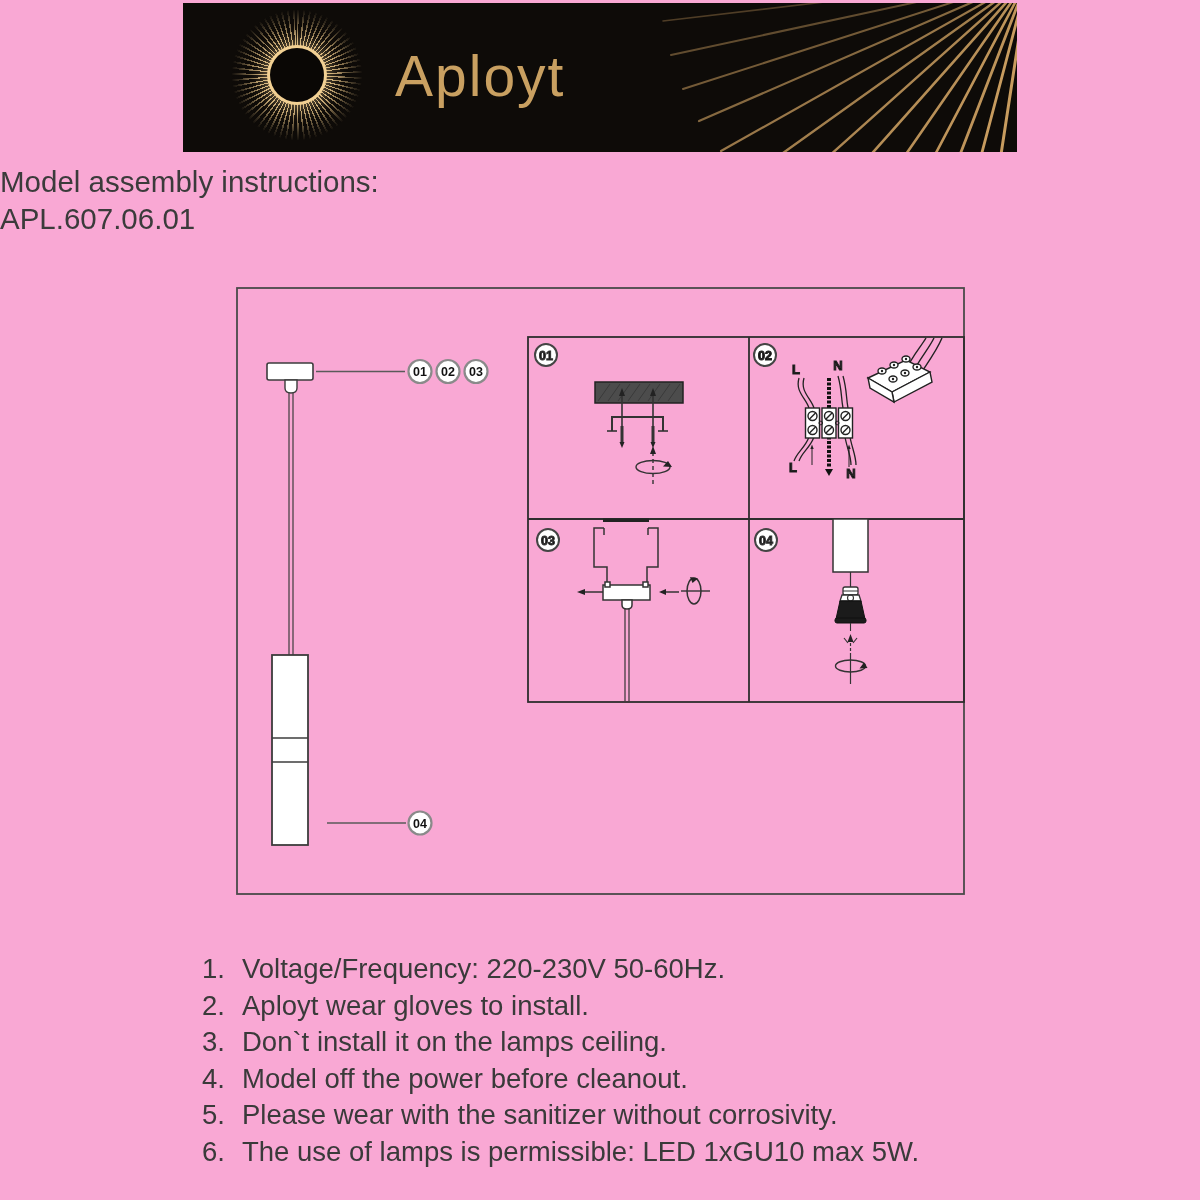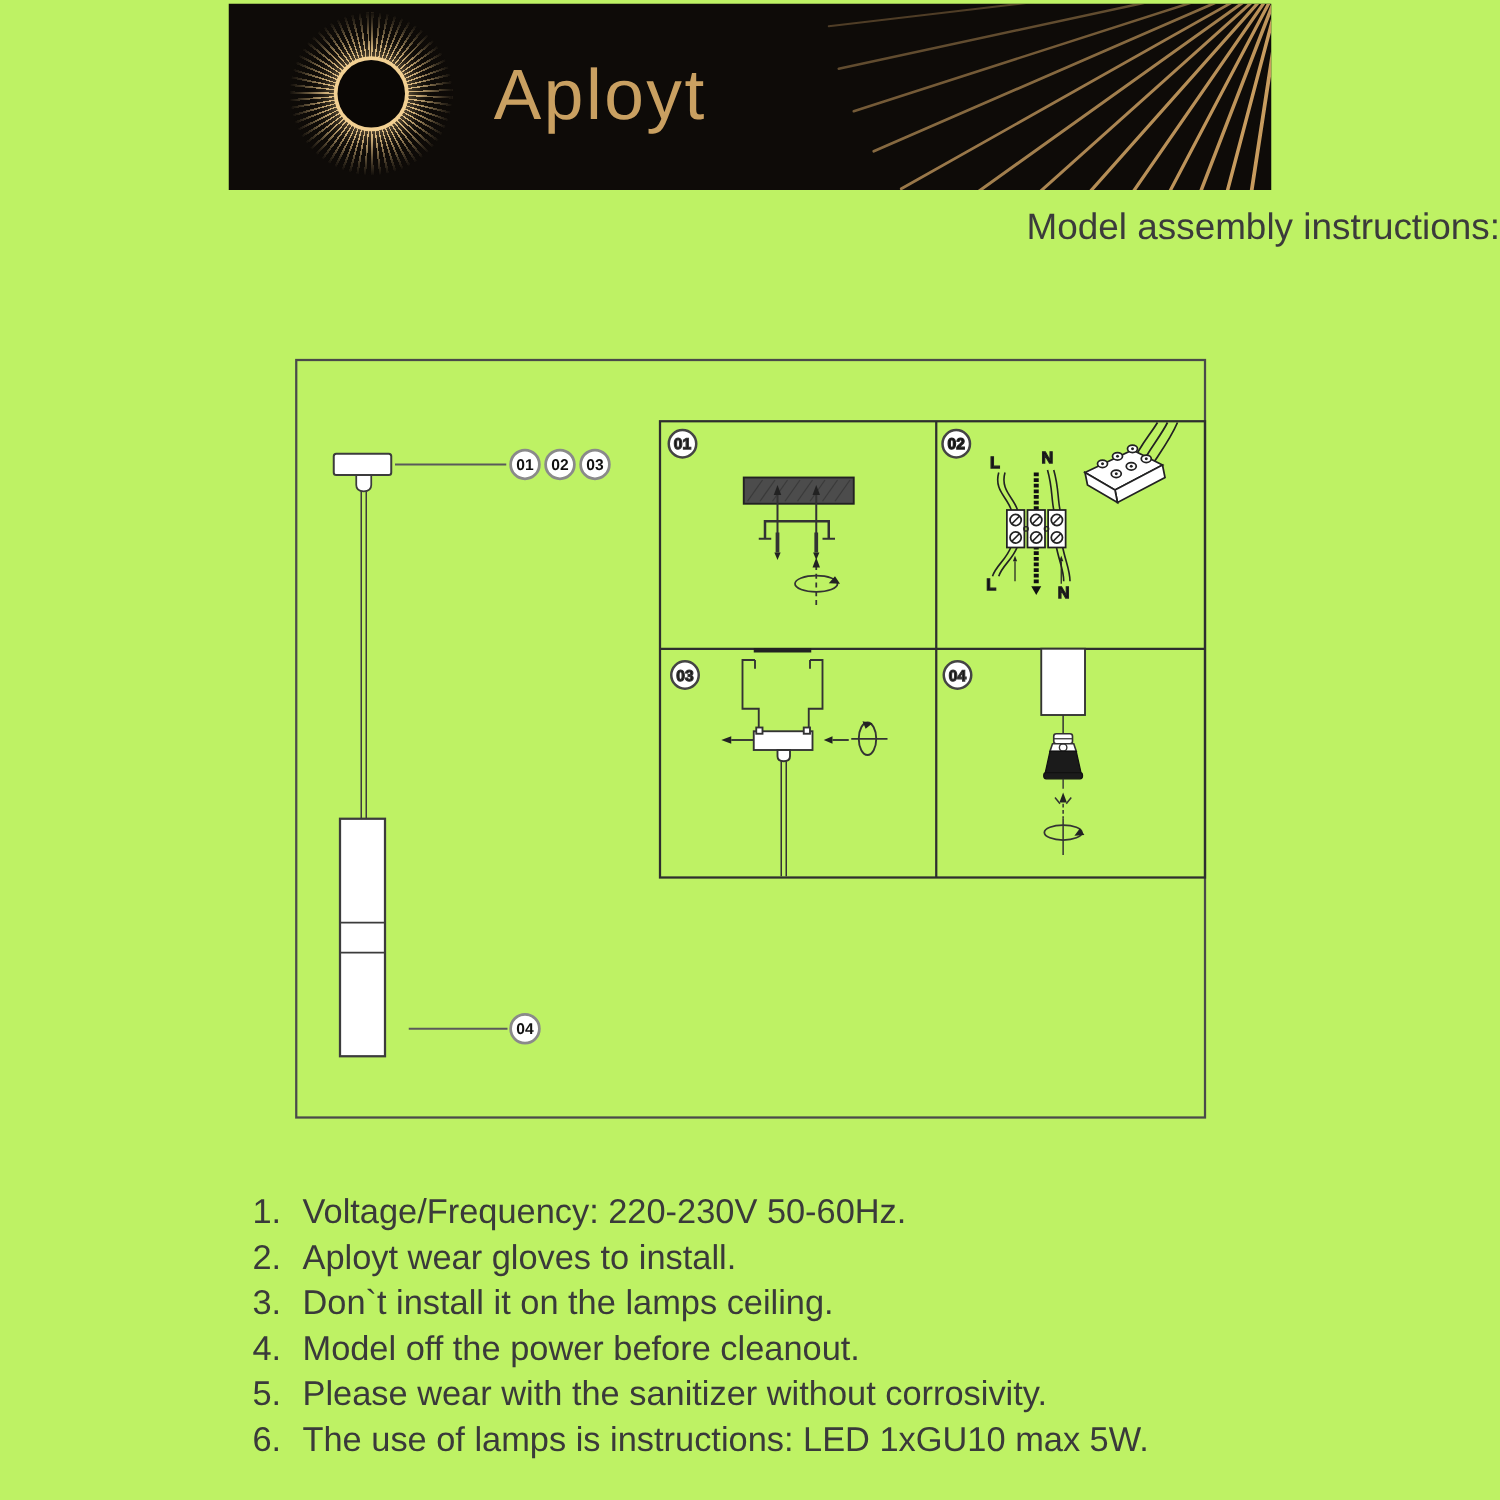--- a/index.html
+++ b/index.html
@@ -1,34 +1,34 @@
 <!DOCTYPE html>
 <html><head>
 <meta charset="utf-8">
 <style>
   html,body{margin:0;padding:0;background:#ffffff;}
-  .page{position:relative;width:1200px;height:1200px;background:#bef264;overflow:hidden;
+  .page{position:relative;width:1200px;height:1200px;background:#f9a8d4;overflow:hidden;
         font-family:"Liberation Sans",sans-serif;text-decoration:underline;}
 
   
   .banner{position:absolute;left:183px;top:3px;width:834px;height:149px;
           background:#0e0b08;overflow:hidden;}
   .sunburst{position:absolute;left:49px;top:7px;width:130px;height:130px;border-radius:50%;
     background:
       radial-gradient(circle at 50% 50%, rgba(14,11,8,0) 0 26%, rgba(14,11,8,.18) 40%, rgba(14,11,8,.8) 62%, #0e0b08 72%),
       repeating-conic-gradient(from 0deg, #edc98b 0deg 1.7deg, rgba(14,11,8,0) 1.7deg 5.4deg);}
   .sunburst-core{position:absolute;left:50%;top:50%;transform:translate(-50%,-50%);
     width:54px;height:54px;border-radius:50%;background:#0a0705;
     box-shadow:0 0 0 3px #f2d093, 0 0 16px 6px rgba(242,208,147,.5);}
   .brand{position:absolute;left:212px;top:36px;font-weight:300;font-size:57px;
          color:#c9a061;letter-spacing:2px;line-height:1.3;}
   .fan{position:absolute;left:0;top:0;width:834px;height:149px;}
 
   
-  .title-block{position:absolute;left:0;top:163px;width:1200px;text-align:right;
+  .title-block{position:absolute;left:0;top:163px;width:1200px;text-align:left;
                color:#3b3b3b;font-size:29.5px;font-weight:500;line-height:37px;}
 
   
   .diagram{position:absolute;left:230px;top:280px;width:750px;height:625px;}
   .diagram text{font-family:"Liberation Sans",sans-serif;}
   .badge-txt{font-size:12.5px;font-weight:bold;fill:#111;text-anchor:middle;}
   .wire-lbl{font-size:13px;font-weight:bold;fill:#111;text-anchor:middle;}
 
   
   .instructions{position:absolute;left:202px;top:951px;width:920px;color:#3a3a3a;
@@ -61,20 +61,21 @@
         <line x1="845" y1="-25" x2="714" y2="224" stroke-opacity="0.95" stroke-width="2.6"></line>
         <line x1="845" y1="-25" x2="748" y2="227" stroke-opacity="0.95" stroke-width="2.8"></line>
         <line x1="845" y1="-25" x2="778" y2="229" stroke-opacity="1" stroke-width="2.8"></line>
         <line x1="845" y1="-25" x2="806" y2="230" stroke-opacity="1" stroke-width="3"></line>
       </g>
     </svg>
   </div>
 
   <div class="title-block">
     <div>Model assembly instructions:</div>
+    <div>APL.607.06.01</div>
   </div>
 
   <svg class="diagram" viewBox="230 280 750 625">
 
     <rect x="237" y="288" width="727" height="606" fill="none" stroke="#4a4a4a" stroke-width="1.8"></rect>
 
     <g stroke="#3c3c3c" fill="none">
       <rect x="267" y="363" width="46" height="17" rx="2" fill="#fff" stroke-width="1.6"></rect>
       <path d="M285,380 L297,380 L297,388 Q297,393 291,393 Q285,393 285,388 Z" fill="#fff" stroke-width="1.4"></path>
       <line x1="289" y1="393" x2="289" y2="655" stroke-width="1.2"></line>
@@ -301,17 +302,17 @@
     <div class="inst-row">
       <span class="inst-num">4.</span>
       <span class="inst-text">Model off the power before cleanout.</span>
     </div>
     <div class="inst-row">
       <span class="inst-num">5.</span>
       <span class="inst-text">Please wear with the sanitizer without corrosivity.</span>
     </div>
     <div class="inst-row">
       <span class="inst-num">6.</span>
-      <span class="inst-text">The use of lamps is instructions: LED 1xGU10 max 5W.</span>
+      <span class="inst-text">The use of lamps is permissible: LED 1xGU10 max 5W.</span>
     </div>
   </div>
 
 </div>
 
 </body></html>

